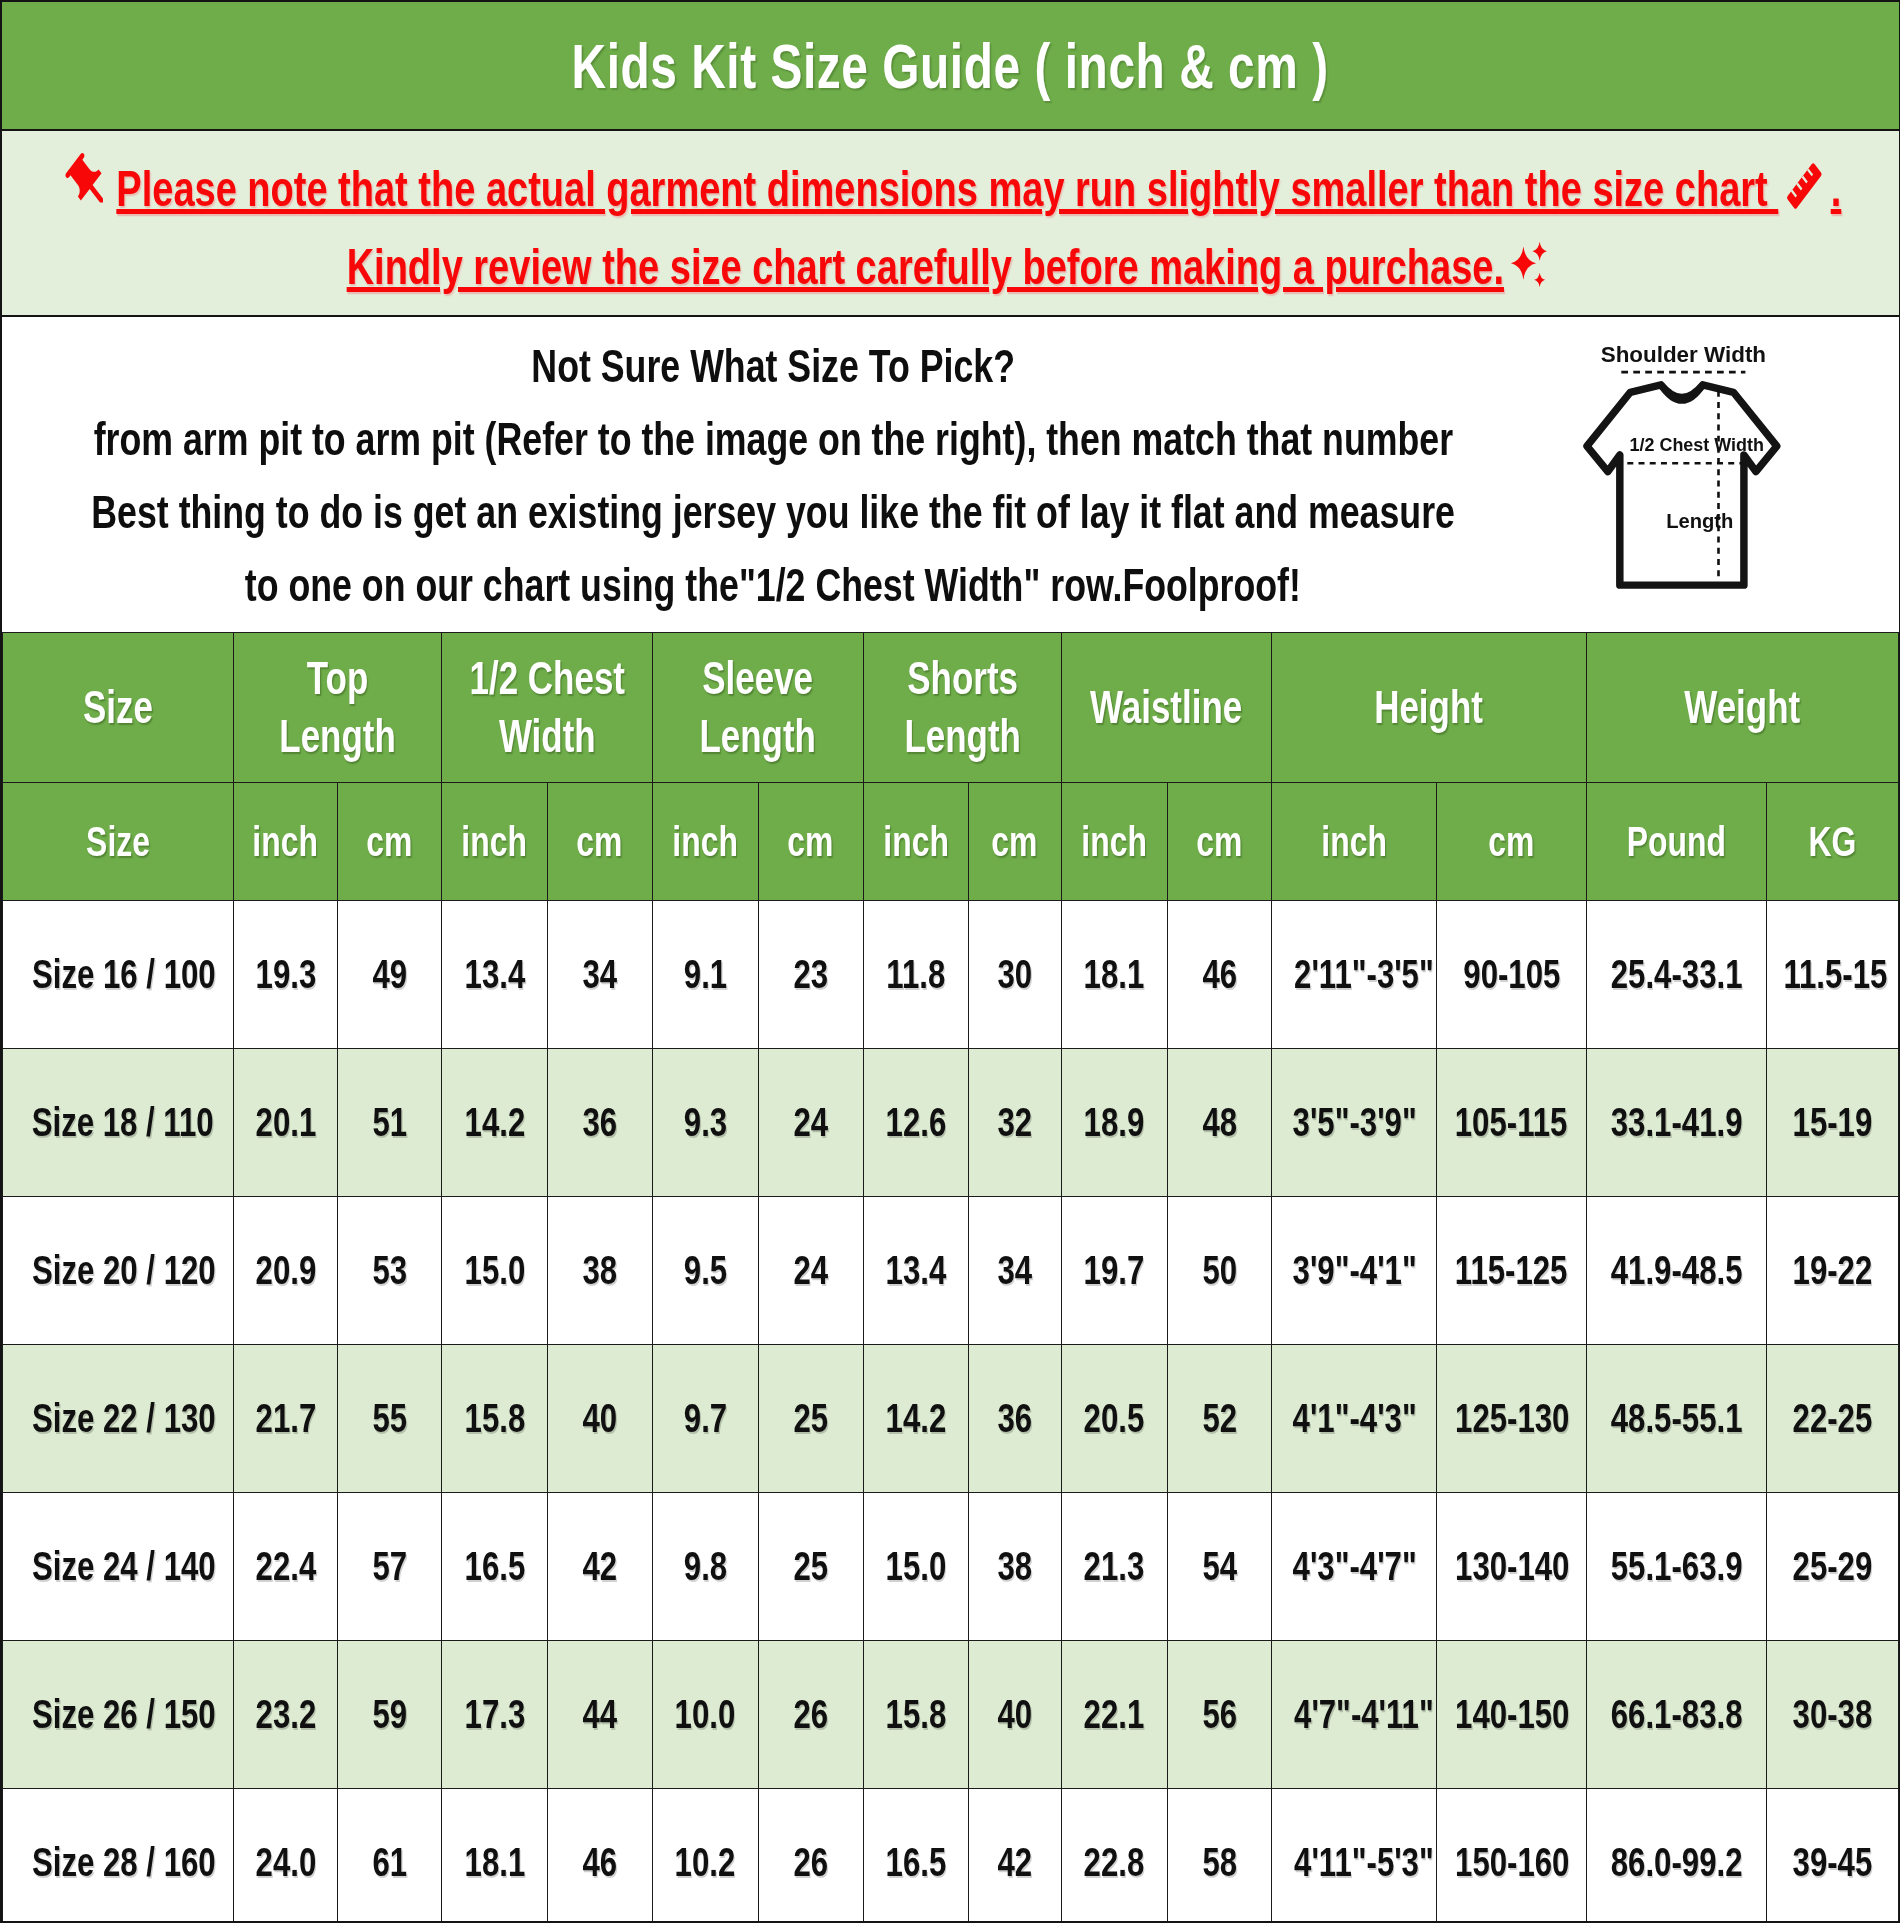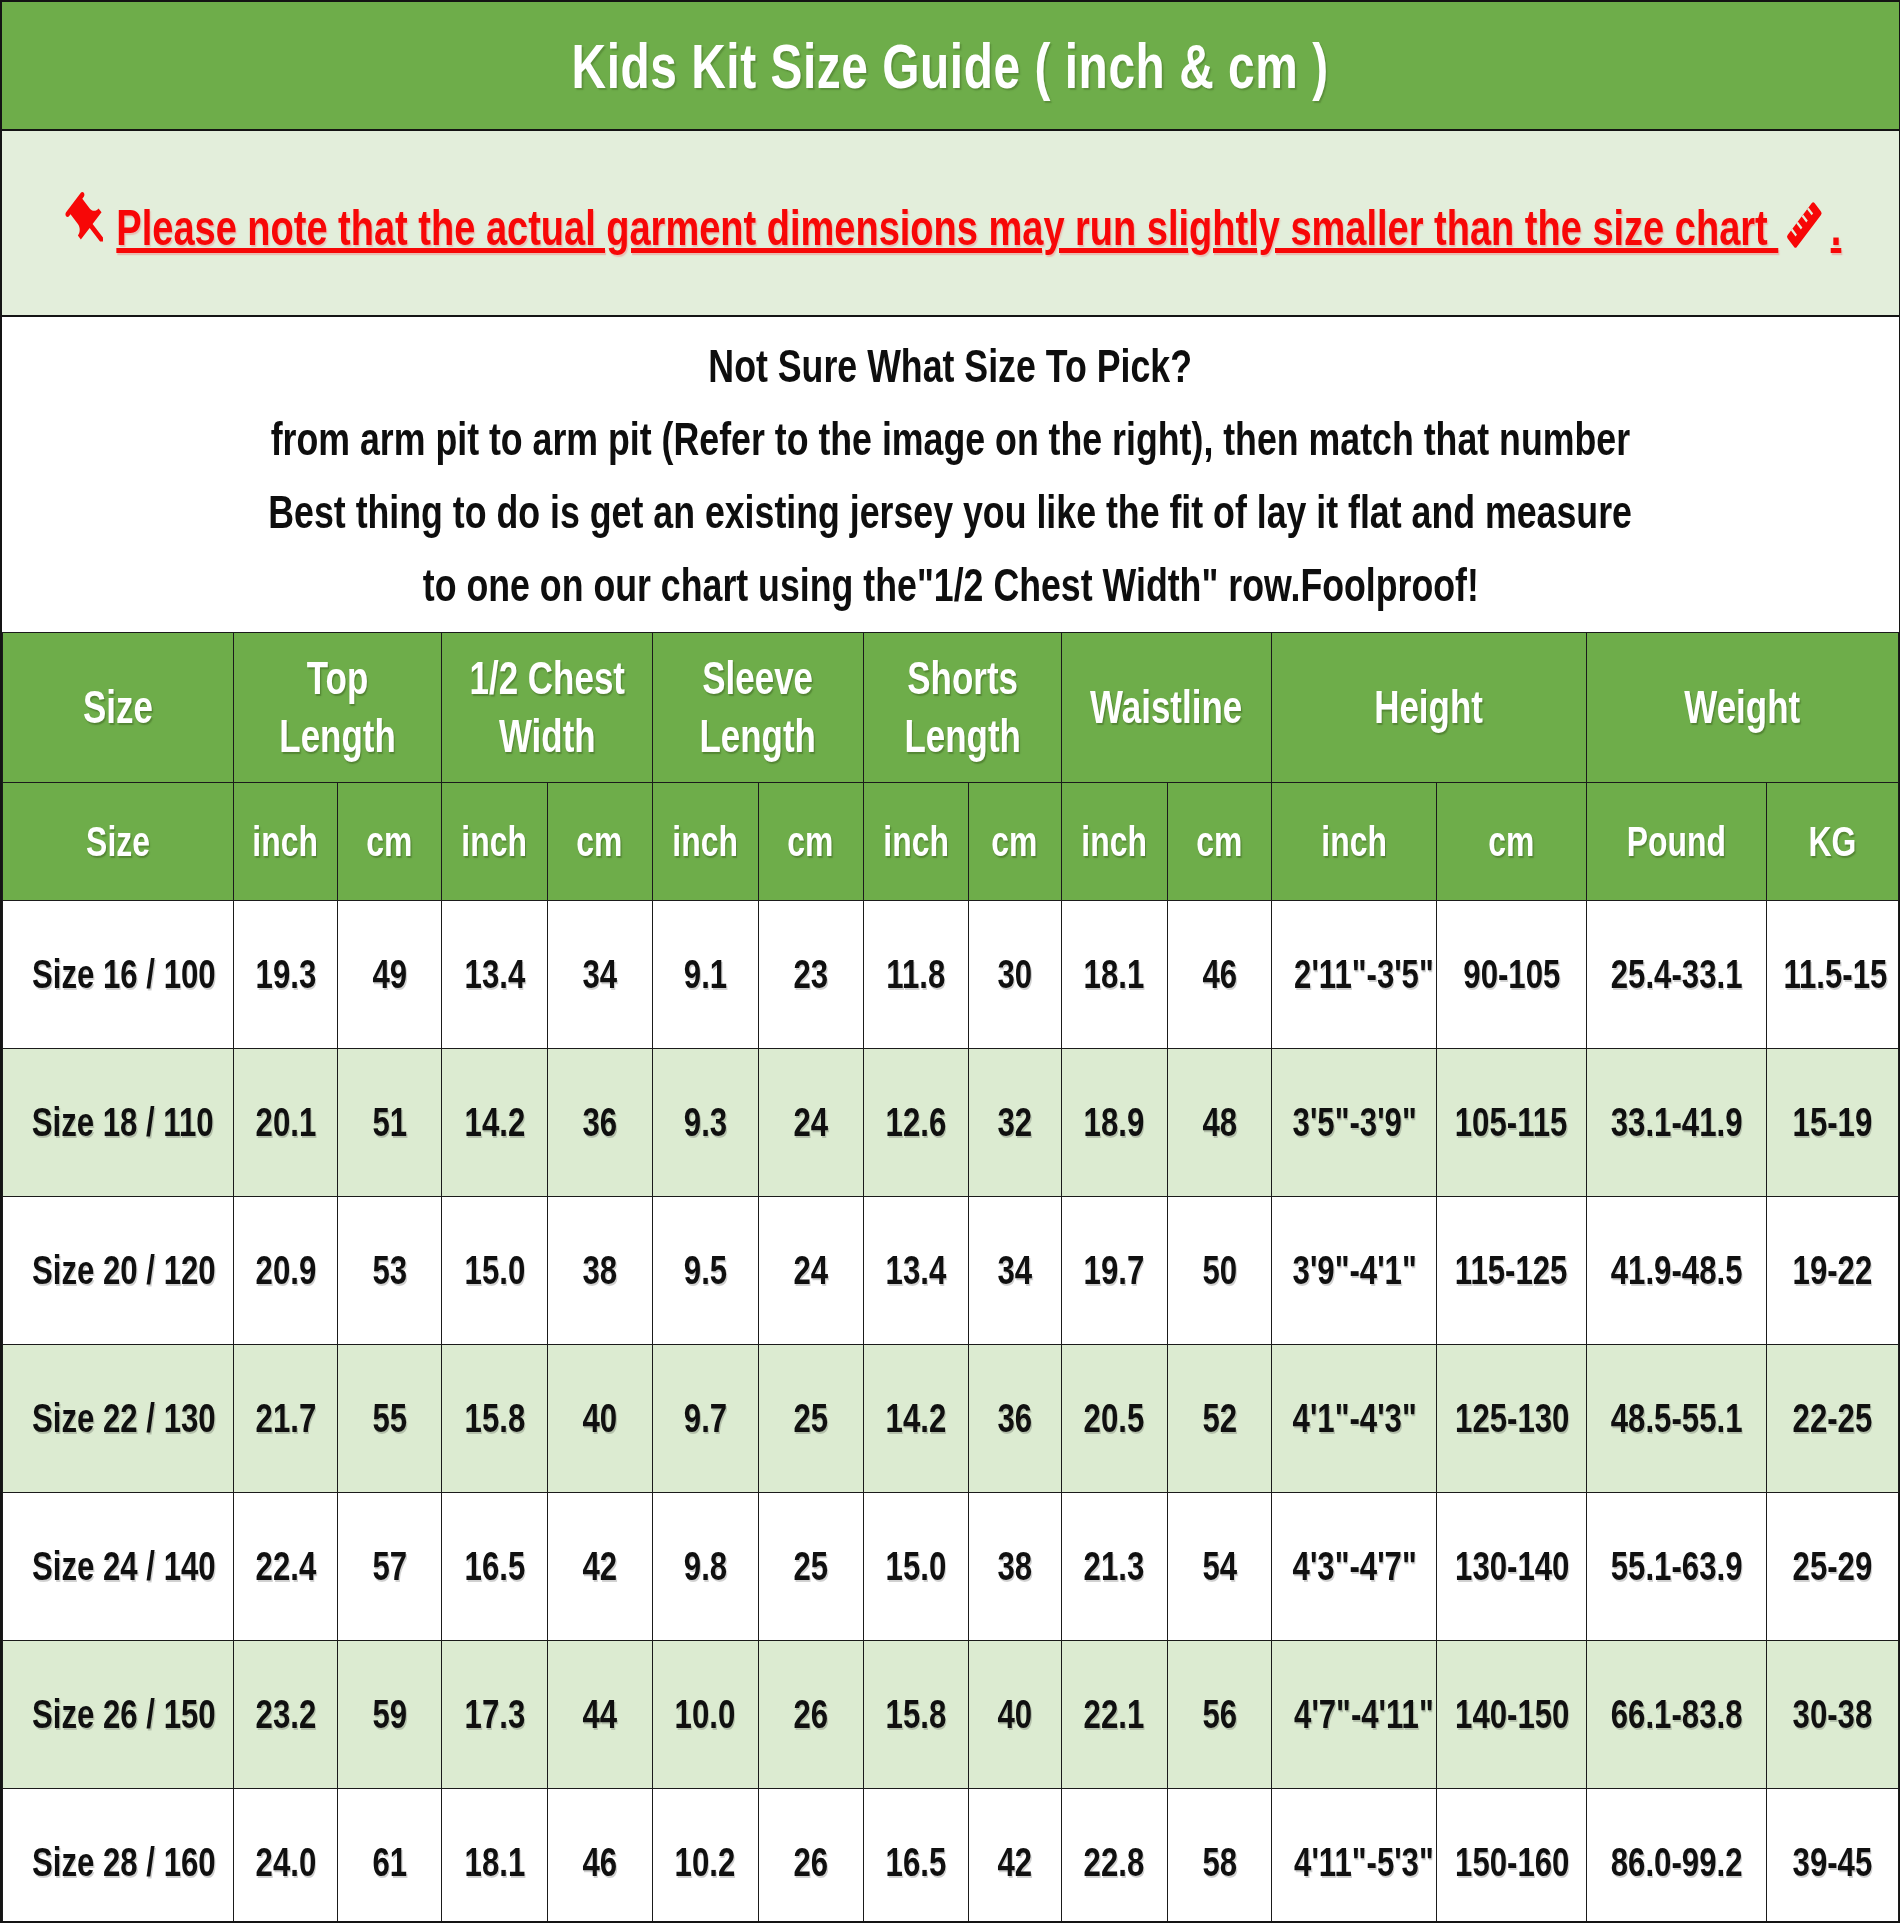--- a/index.html
+++ b/index.html
@@ -77,37 +77,58 @@
           <g transform="rotate(-45 12 12)">
             <rect x="2" y="8.6" width="20" height="6.8" rx="1" fill="#f70707"></rect>
             <line x1="6" y1="8.6" x2="6" y2="12" stroke="#e3eedb" stroke-width="1.1"></line>
             <line x1="10" y1="8.6" x2="10" y2="12" stroke="#e3eedb" stroke-width="1.1"></line>
             <line x1="14" y1="8.6" x2="14" y2="12" stroke="#e3eedb" stroke-width="1.1"></line>
             <line x1="18" y1="8.6" x2="18" y2="12" stroke="#e3eedb" stroke-width="1.1"></line>
           </g>
         </svg><span>.</span>
       </span>
     </div>
+    <div class="line">
+      <span class="cond">
+        <span>Kindly review the size chart carefully before making a purchase.</span><svg class="icon-inline" width="57" height="57" viewBox="0 0 24 24" aria-hidden="true">
+          <path fill="#f70707" d="M9 4 Q10 10 16 11 Q10 12 9 18 Q8 12 2 11 Q8 10 9 4 Z"></path>
+          <path fill="#f70707" d="M18 2 Q18.6 5.4 22 6 Q18.6 6.6 18 10 Q17.4 6.6 14 6 Q17.4 5.4 18 2 Z"></path>
+          <path fill="#f70707" d="M18 15 Q18.5 17.5 21 18 Q18.5 18.5 18 21 Q17.5 18.5 15 18 Q17.5 17.5 18 15 Z"></path>
+        </svg>
+      </span>
+    </div>
   </section>
 
   <section class="info">
     <div class="info-text">
       <div class="line">
           <span class="cond">Not Sure What Size To Pick?</span>
         </div>
       <div class="line">
           <span class="cond">from arm pit to arm pit (Refer to the image on the right), then match that number</span>
         </div>
       <div class="line">
           <span class="cond">Best thing to do is get an existing jersey you like the fit of lay it flat and measure</span>
         </div>
       <div class="line">
           <span class="cond">to one on our chart using the"1/2 Chest Width" row.Foolproof!</span>
         </div>
     </div>
+    <figure class="diagram">
+      <svg width="336" height="299" viewBox="0 0 440 400" aria-hidden="true">
+        <text x="175" y="50" font-size="30" text-anchor="middle">Shoulder Width</text>
+        <line x1="92" y1="63" x2="258" y2="63" stroke="#111" stroke-width="3.5" stroke-dasharray="9 7"></line>
+        <path d="M145,80 L104,90 L46,162 L74,196 L90,174 L90,348 L256,348 L256,174 L272,196 L300,162 L242,90 L201,80 Q173,114 145,80 Z" fill="#ffffff" stroke="#141414" stroke-width="10" stroke-linejoin="round"></path>
+        <path d="M145,80 Q173,122 201,80" fill="none" stroke="#141414" stroke-width="9"></path>
+        <text x="103" y="168" font-size="24">1/2 Chest Width</text>
+        <line x1="100" y1="185" x2="254" y2="185" stroke="#111" stroke-width="3.5" stroke-dasharray="8 7"></line>
+        <line x1="222" y1="88" x2="222" y2="340" stroke="#111" stroke-width="3.5" stroke-dasharray="8 7"></line>
+        <text x="152" y="272" font-size="27">Length</text>
+      </svg>
+    </figure>
   </section>
 
   <div class="table-wrap">
     <table id="size-table">
         <colgroup>
           <col style="width: 12.2%;">
           <col style="width: 5.47%;">
           <col style="width: 5.51%;">
           <col style="width: 5.55%;">
           <col style="width: 5.55%;">

